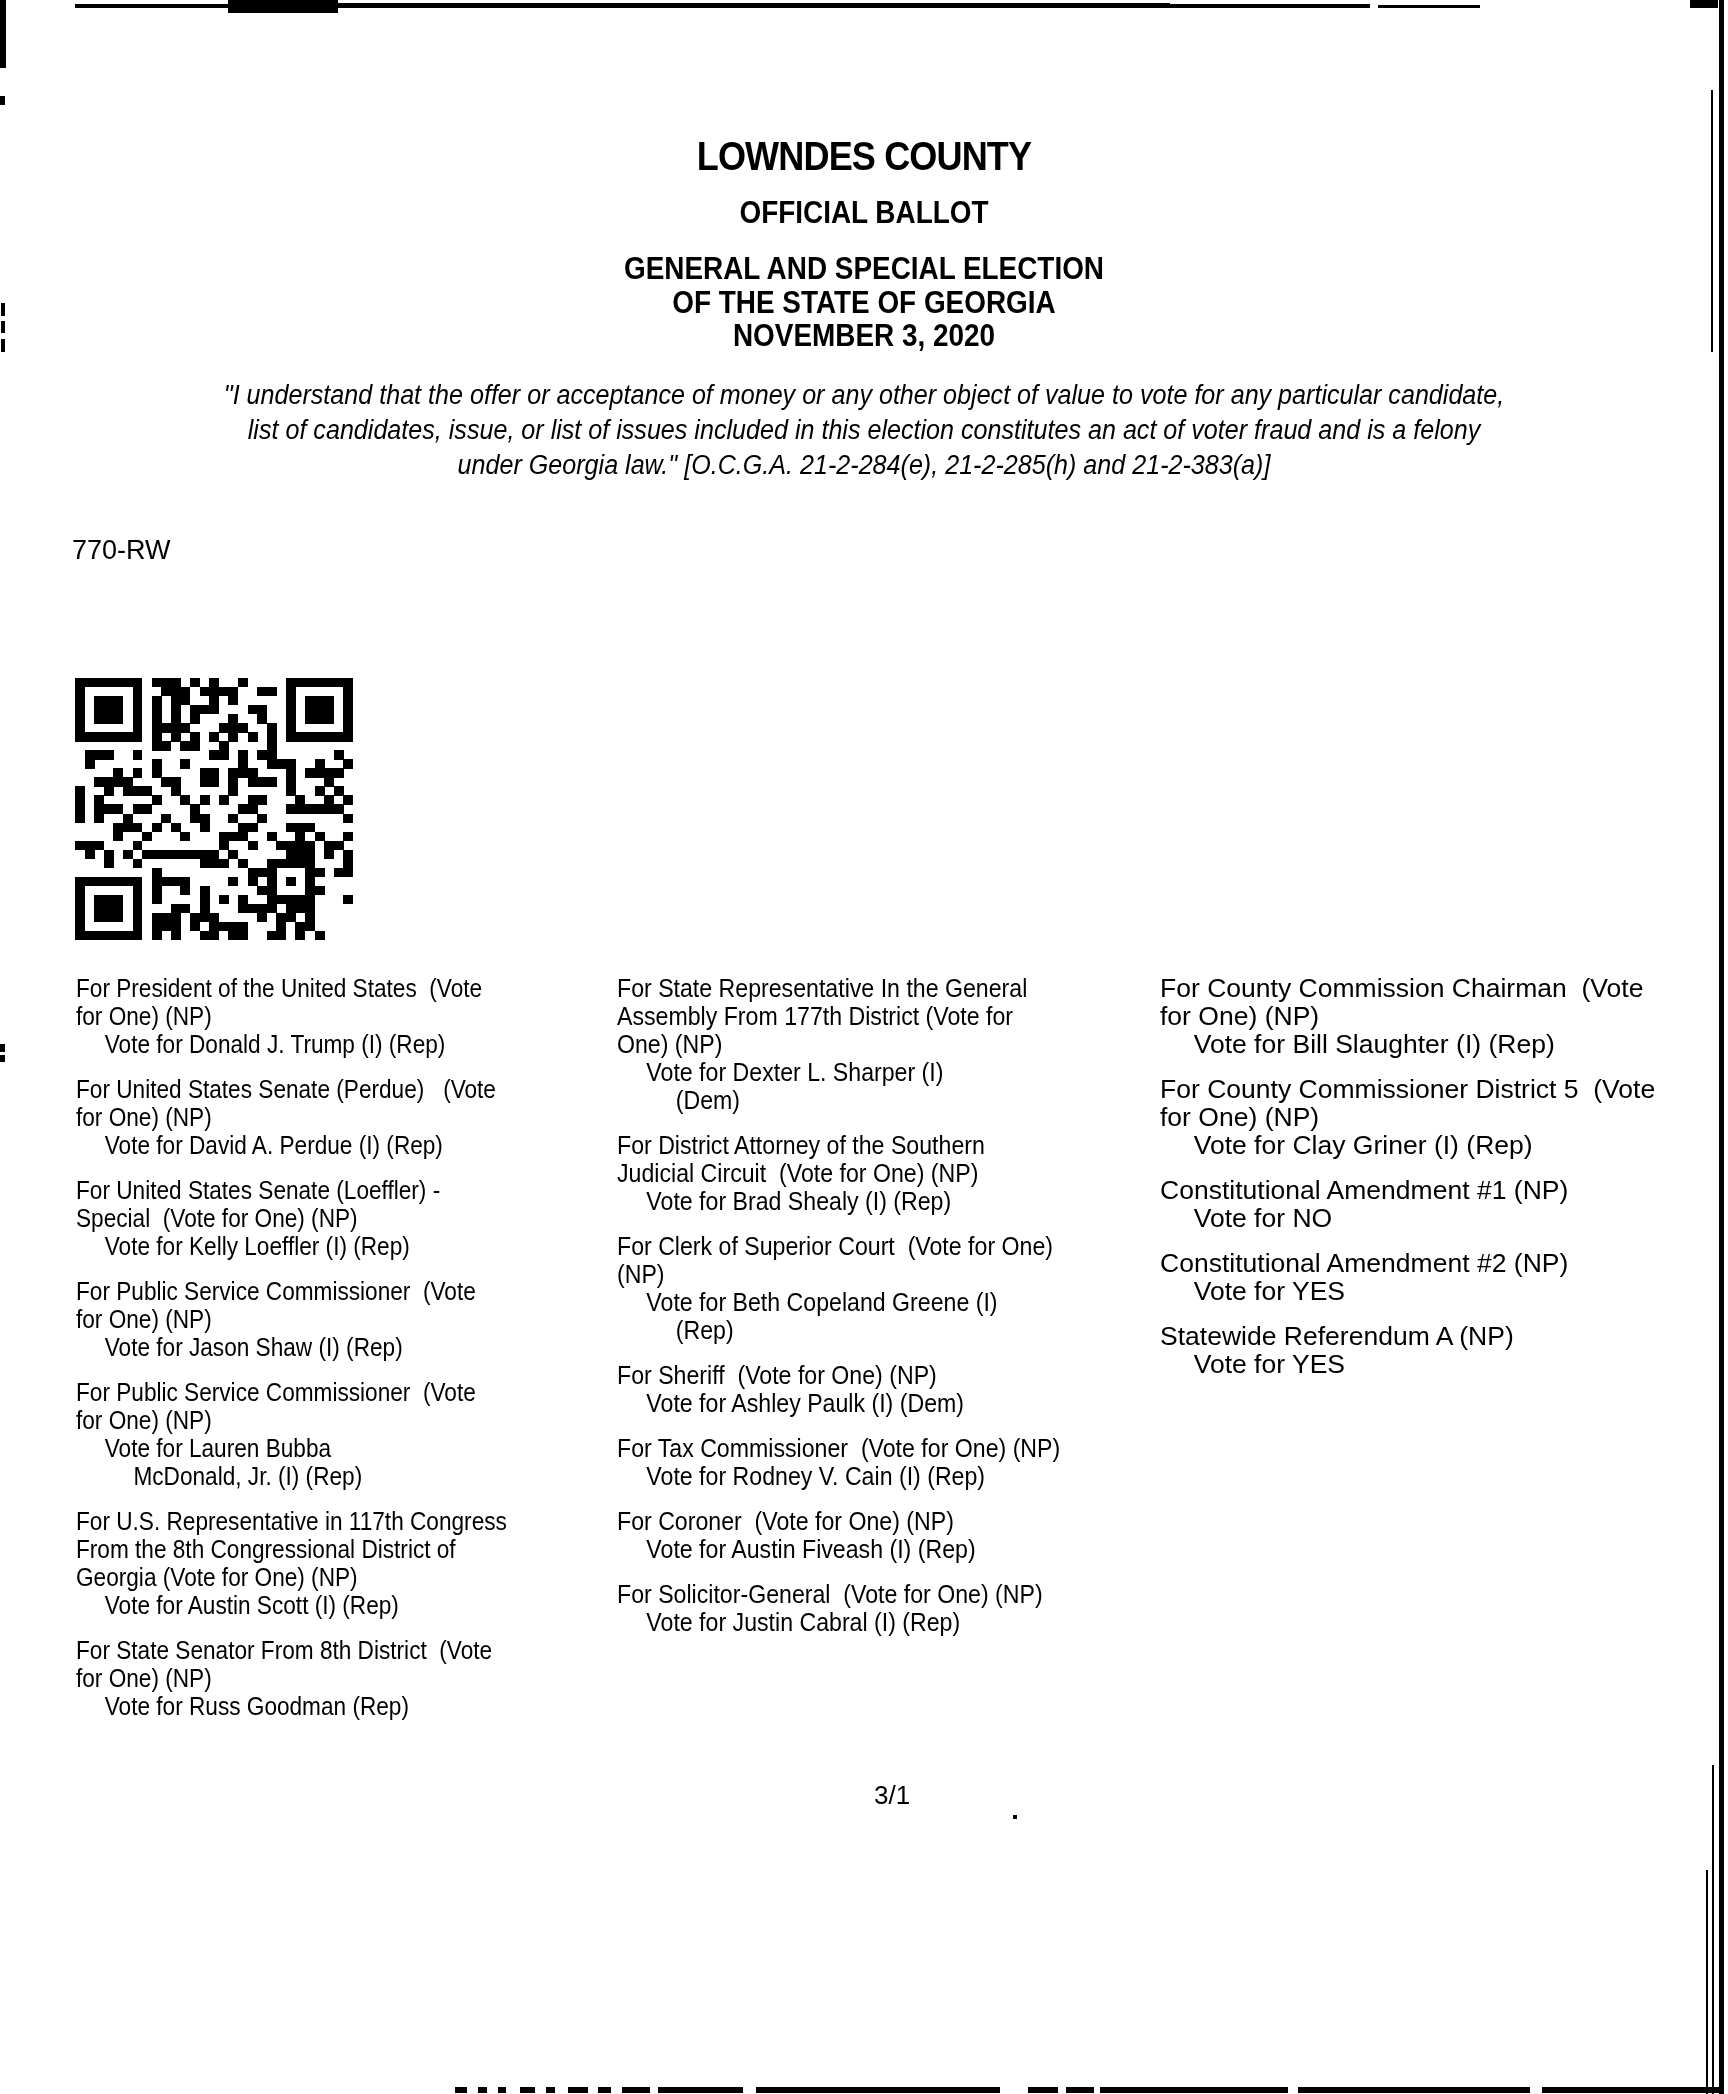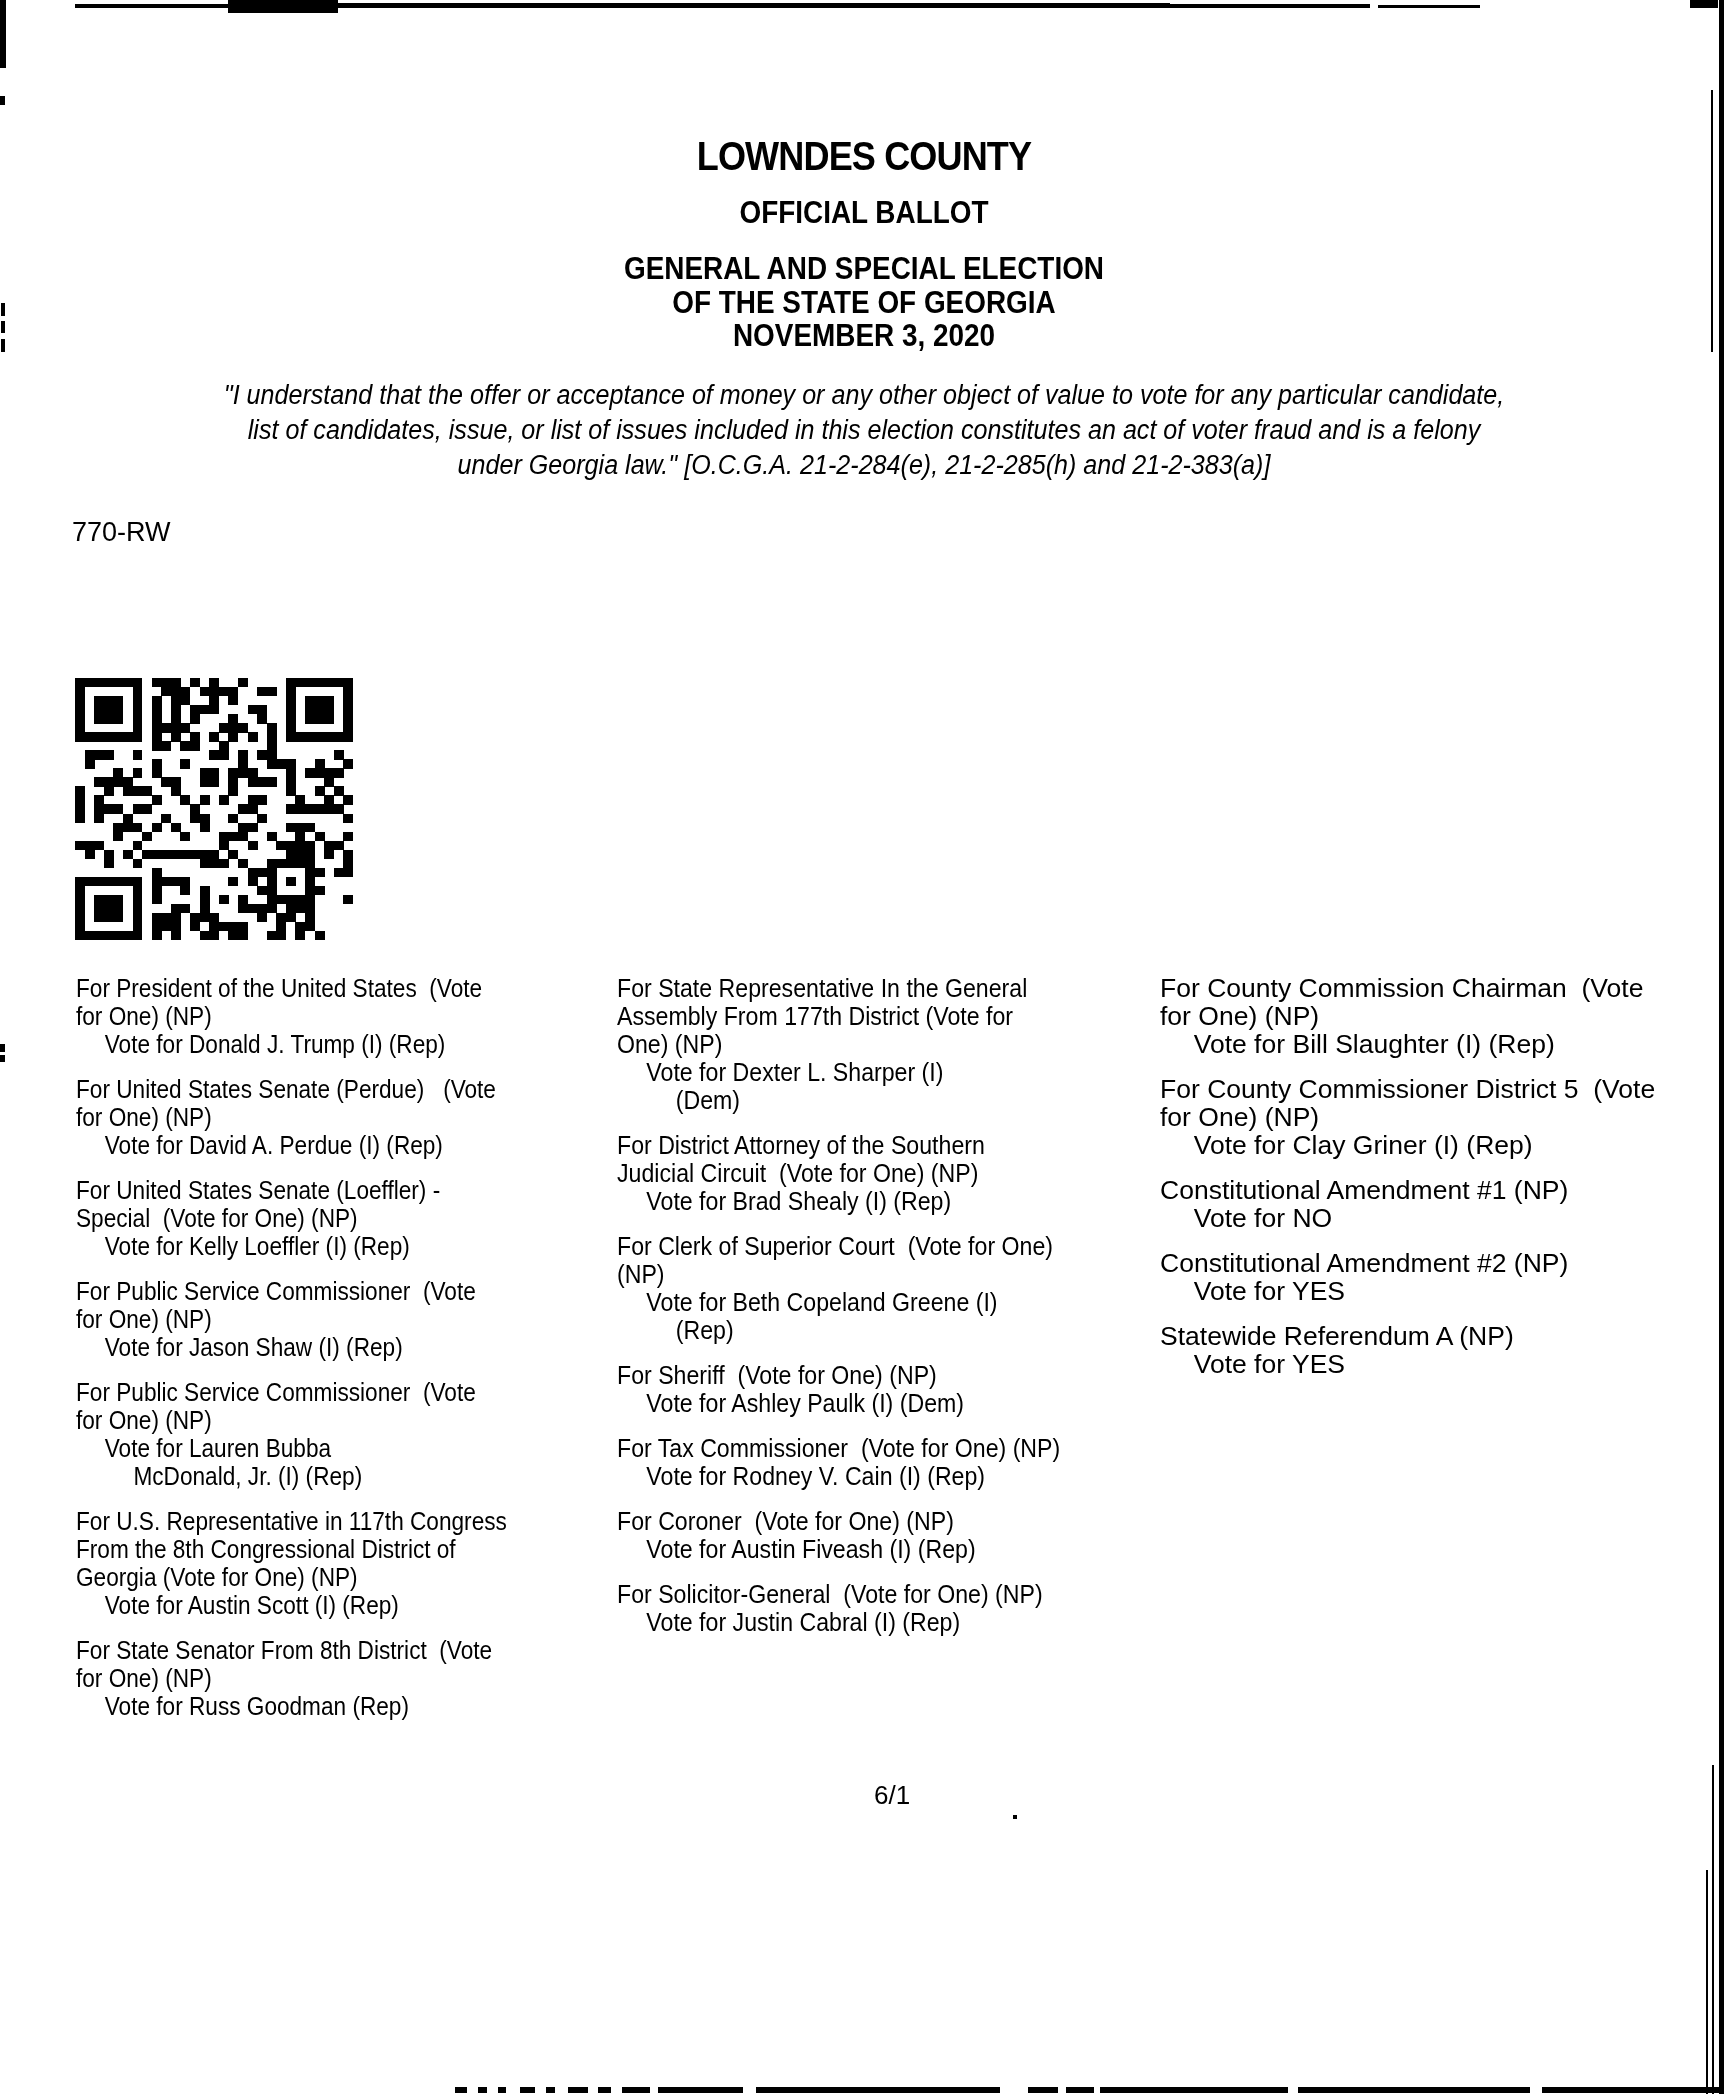--- a/index.html
+++ b/index.html
@@ -8,21 +8,21 @@
     background:#ffffff;color:#000;
     font-family:"Liberation Sans",sans-serif;
     -webkit-font-smoothing:antialiased;
   }
   .abs{position:absolute;}
   .center{left:0;right:0;text-align:center;}
   .hdr-county{top:136px;font-size:41px;line-height:41px;font-weight:700;letter-spacing:-1px;transform:scaleX(.88);}
   .hdr-ballot{top:197px;font-size:31px;line-height:31px;font-weight:700;transform:scaleX(.90);}
   .hdr-election{top:252px;font-size:31px;line-height:33.5px;font-weight:700;transform:scaleX(.90);}
   .oath{top:378px;font-size:27px;line-height:35px;font-style:italic;font-weight:400;transform:scaleX(.93);}
-  .precinct{left:72px;top:518px;font-size:27px;line-height:29px;}
+  .precinct{left:72px;top:536px;font-size:27px;line-height:29px;}
   .qr{left:75px;top:678px;}
   .col{position:absolute;top:974px;transform-origin:left top;}
   .col1{left:76px;transform:scaleX(.87);}
   .col2{left:617px;transform:scaleX(.89);}
   .col3{left:1160px;transform:scaleX(1.02);}
   .contest{margin:0 0 17px 0;}
   .line{white-space:pre;font-size:26px;line-height:28px;}
   .i1{padding-left:33px;}
   .i2{padding-left:66px;}
   .pageno{left:874px;top:1781px;font-size:26px;line-height:28px;}
@@ -525,21 +525,21 @@
         <div class="line i0">Constitutional Amendment #2 (NP)</div>
         <div class="line i1">Vote for YES</div>
       </div>
       <div class="contest">
         <div class="line i0">Statewide Referendum A (NP)</div>
         <div class="line i1">Vote for YES</div>
       </div>
     </div>
   </div>
 
-<div class="abs pageno">6/1</div>
+<div class="abs pageno">3/1</div>
 
 <div id="artifacts">
     <div class="mark" style="left: 75px; top: 4px; width: 158px; height: 4px;"></div>
     <div class="mark" style="left: 228px; top: 0px; width: 110px; height: 13px;"></div>
     <div class="mark" style="left: 338px; top: 3px; width: 832px; height: 5px;"></div>
     <div class="mark" style="left: 1170px; top: 4px; width: 200px; height: 4px;"></div>
     <div class="mark" style="left: 1378px; top: 5px; width: 102px; height: 3px;"></div>
     <div class="mark" style="left: 1690px; top: 0px; width: 28px; height: 8px;"></div>
     <div class="mark" style="left: 0px; top: 0px; width: 6px; height: 68px;"></div>
     <div class="mark" style="left: 0px; top: 96px; width: 5px; height: 9px;"></div>

